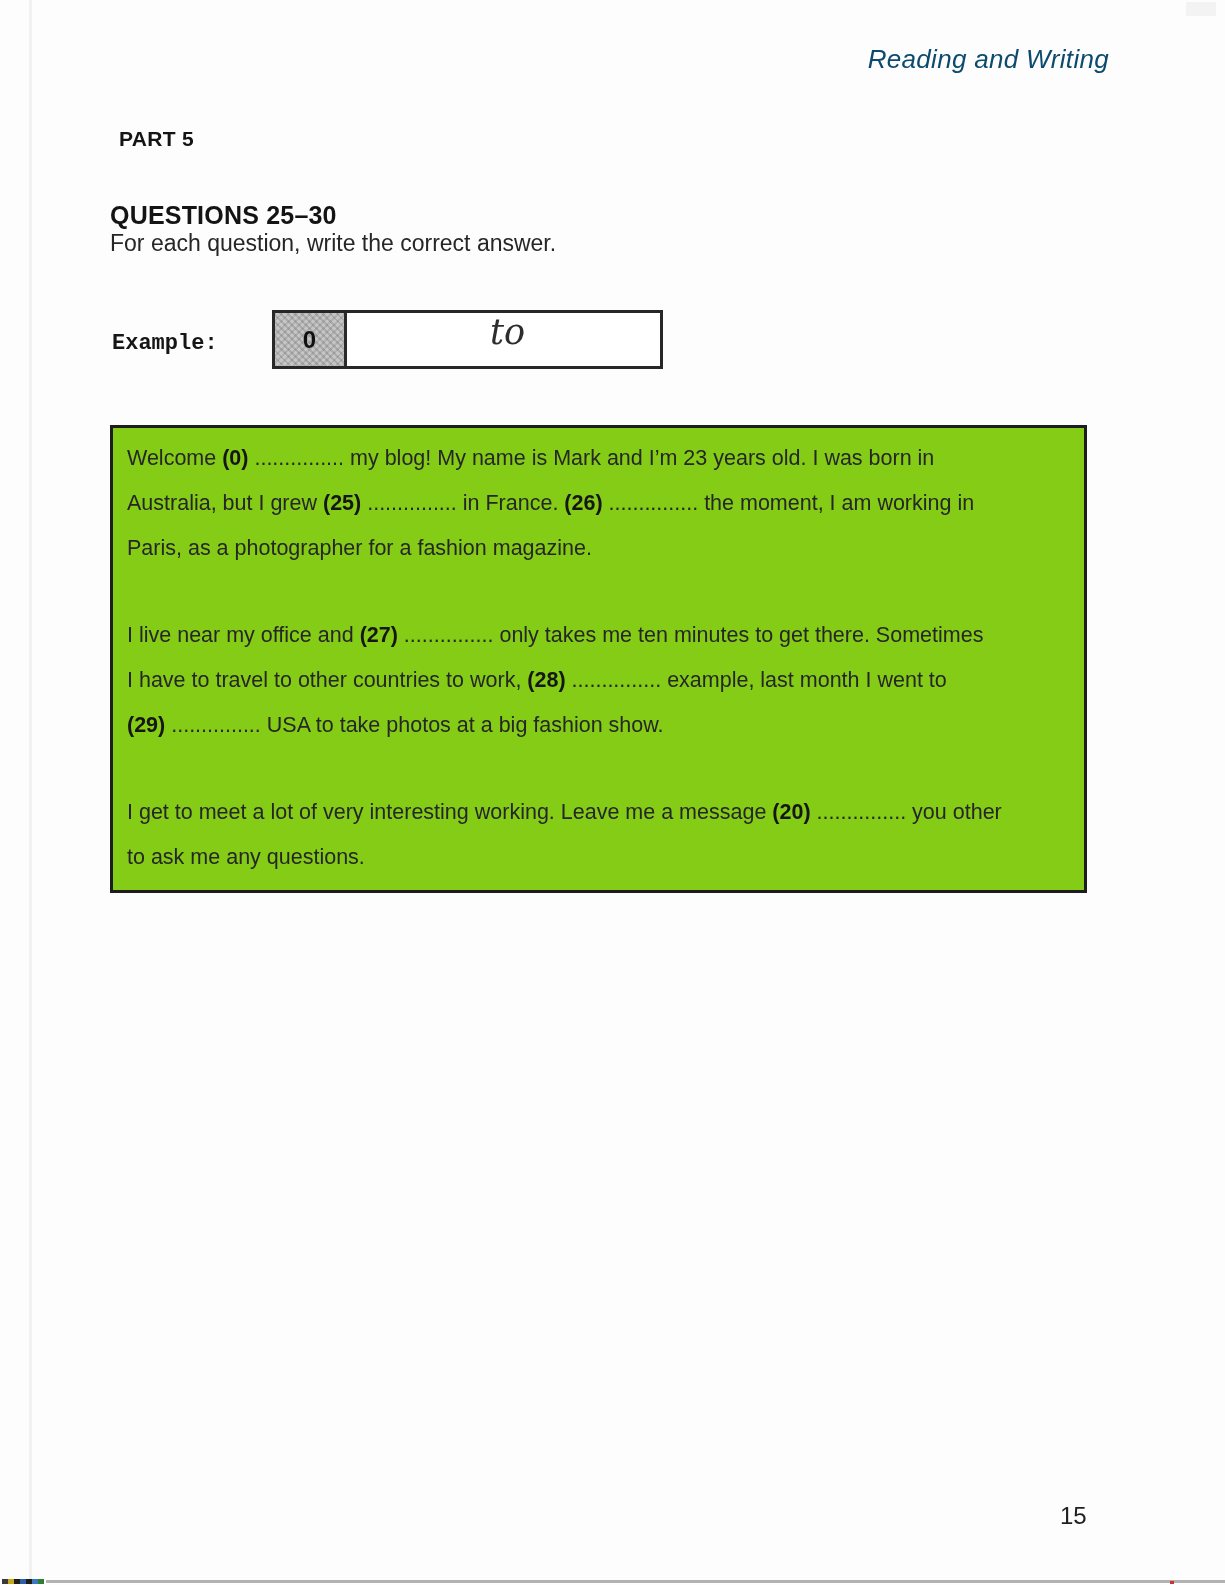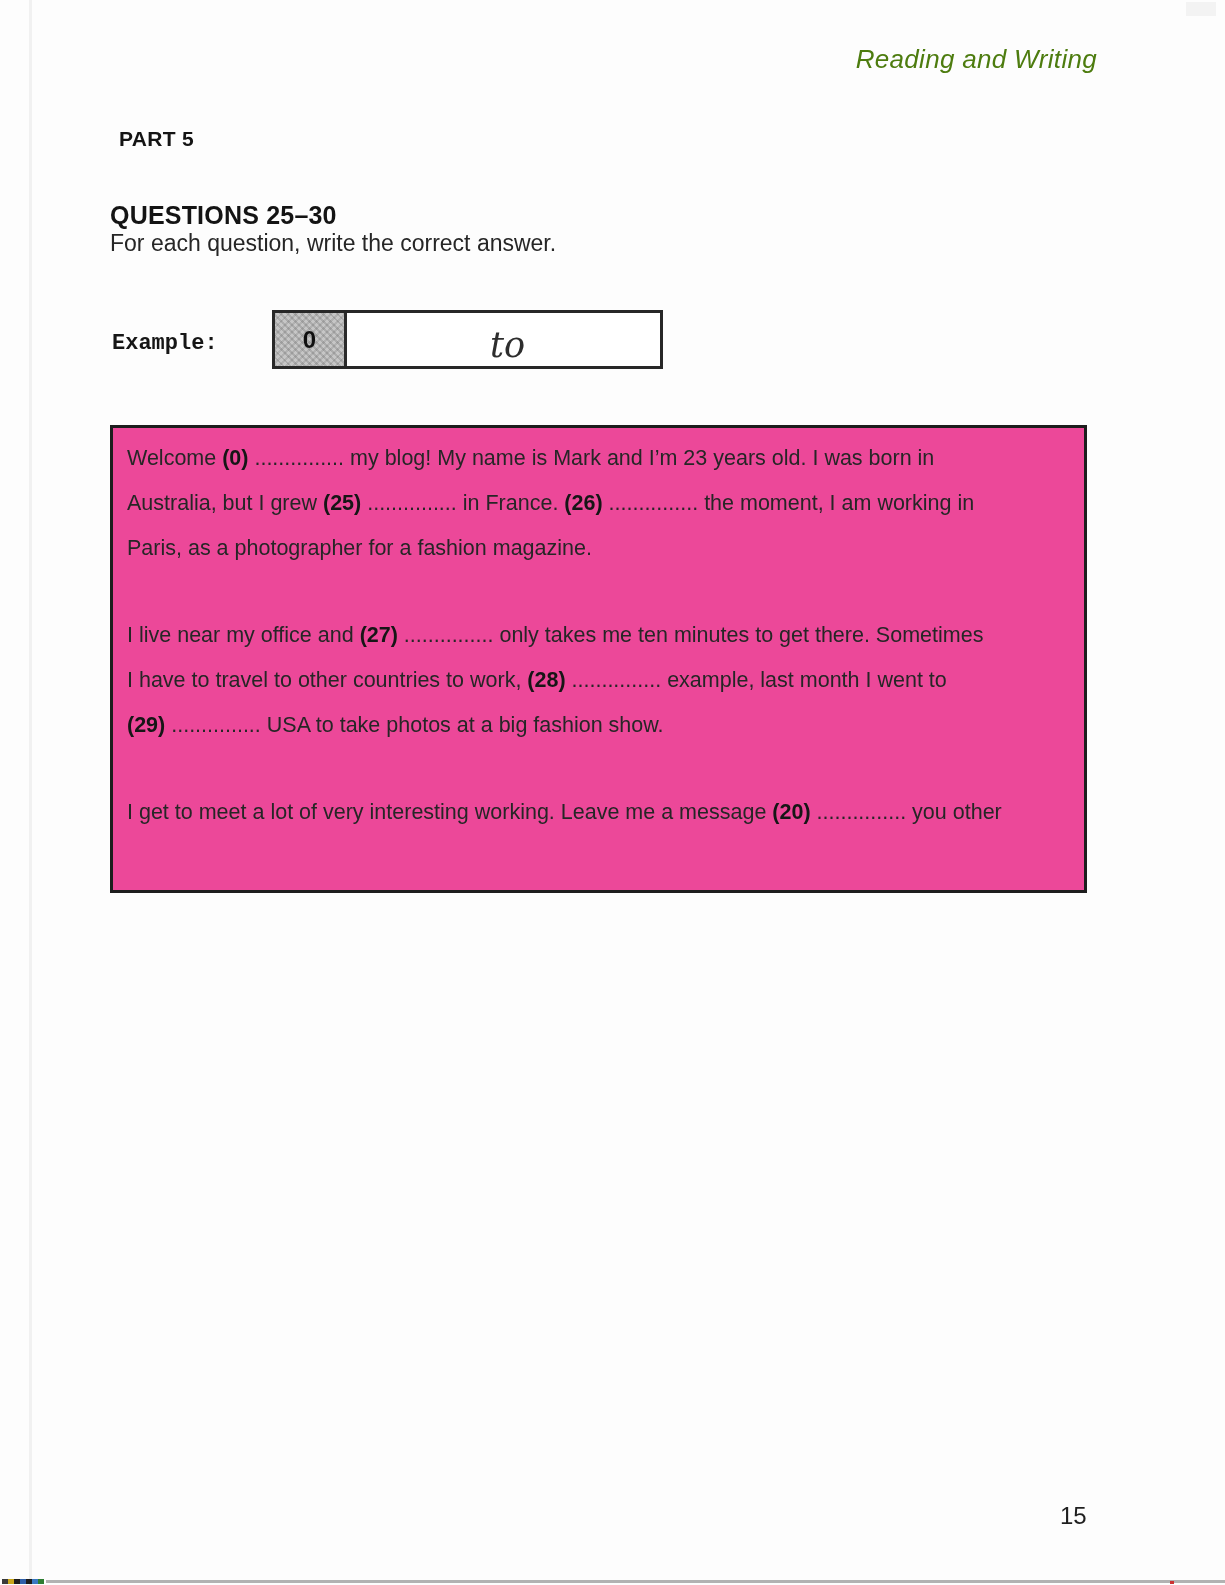--- a/index.html
+++ b/index.html
@@ -31,24 +31,24 @@
   }
   .scan-smudge-topright {
     position: absolute;
     left: 1186px; top: 2px;
     width: 30px; height: 14px;
     background: #f3f3f3;
   }
   .running-title {
     position: absolute;
     top: 44px;
-    right: 128px;
+    right: 116px;
     font-size: 26px;
     font-style: italic;
-    color: #4d7c0f;
+    color: #0c4a6e;
     letter-spacing: 0.3px;
   }
   .part-title {
     position: absolute;
     left: 119px; top: 127px;
     font-size: 21px;
     font-weight: 700;
     color: #141414;
     letter-spacing: 0.3px;
   }
@@ -96,39 +96,39 @@
     display: flex;
     align-items: center;
     justify-content: center;
     font-size: 24px;
     font-weight: 700;
     color: #101010;
   }
   .example-answer-cell {
     flex: 1;
     display: flex;
-    align-items: flex-end;
+    align-items: flex-start;
     justify-content: center;
     padding-left: 8px;
   }
   .example-answer {
     font-family: "DejaVu Serif", "Liberation Serif", serif;
     font-style: italic;
     font-size: 35px;
     color: #2d2d2d;
     transform: translateY(-1px);
   }
   .passage-box {
     position: absolute;
     left: 110px; top: 425px;
     width: 977px; height: 468px;
     border: 3px solid #1d1d1d;
     box-sizing: border-box;
     padding: 8px 0 0 14px;
-    background: #ec4899;
+    background: #84cc16;
   }
   .paragraph { margin: 0; }
   .paragraph + .paragraph { margin-top: 42px; }
   .pline {
     white-space: nowrap;
     height: 45px;
     line-height: 45px;
     font-size: 21.5px;
     color: #262626;
   }
@@ -200,20 +200,21 @@
         <div class="pline"><span>Australia, but I grew </span><span class="b">(25)</span><span> ............... in France. </span><span class="b">(26)</span><span> ............... the moment, I am working in</span></div>
         <div class="pline"><span>Paris, as a photographer for a fashion magazine.</span></div>
       </div>
     <div class="paragraph">
         <div class="pline"><span>I live near my office and </span><span class="b">(27)</span><span> ............... only takes me ten minutes to get there. Sometimes</span></div>
         <div class="pline"><span>I have to travel to other countries to work, </span><span class="b">(28)</span><span> ............... example, last month I went to</span></div>
         <div class="pline"><span class="b">(29)</span><span> ............... USA to take photos at a big fashion show.</span></div>
       </div>
     <div class="paragraph">
         <div class="pline"><span>I get to meet a lot of very interesting working. Leave me a message </span><span class="b">(20)</span><span> ............... you other</span></div>
+        <div class="pline"><span>to ask me any questions.</span></div>
       </div>
   </div>
 
   <div class="page-number">15</div>
 
   <div class="bottom-rule"></div>
   <div class="bottom-dashes">
     <span class="dash-1"></span>
     <span class="dash-2"></span>
     <span class="dash-3"></span>

